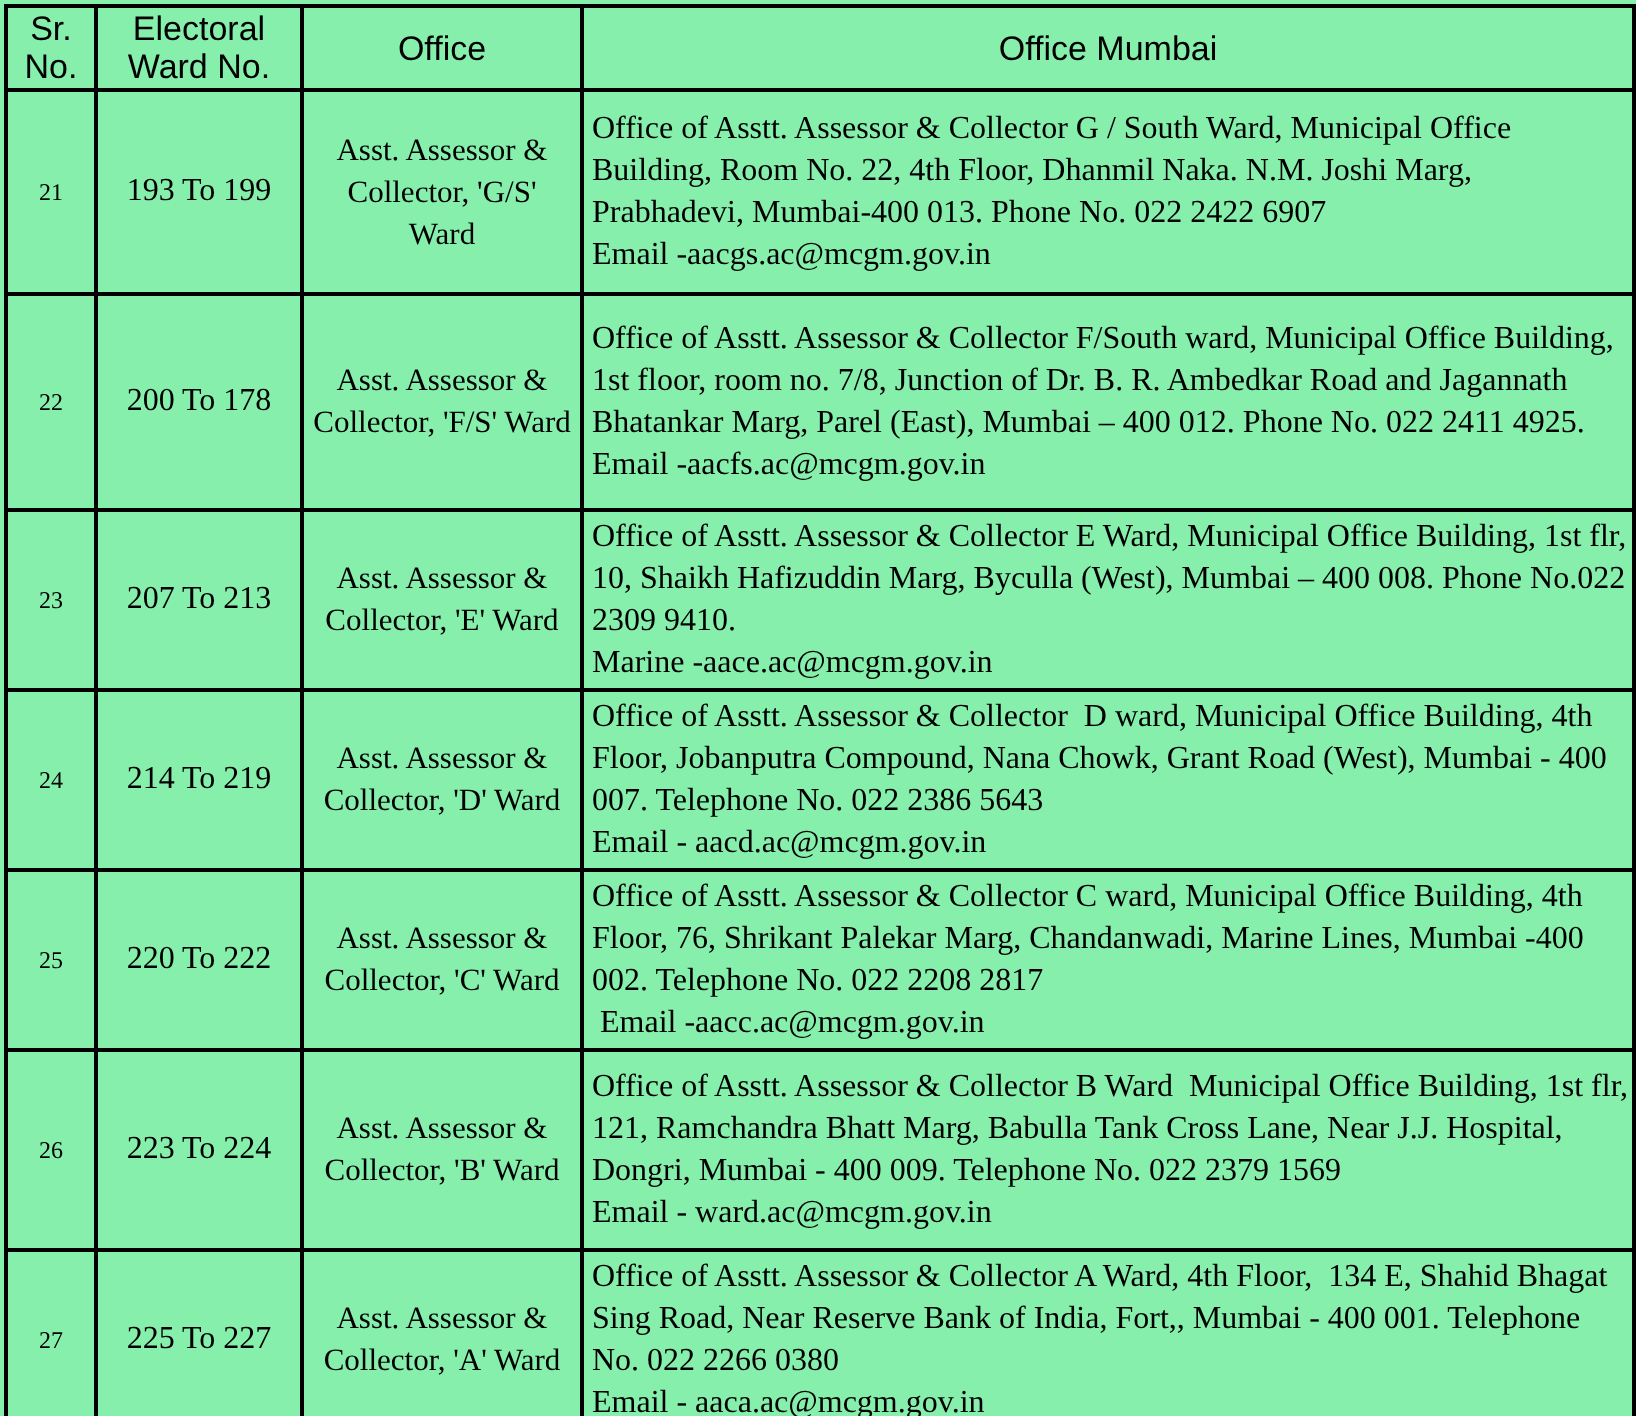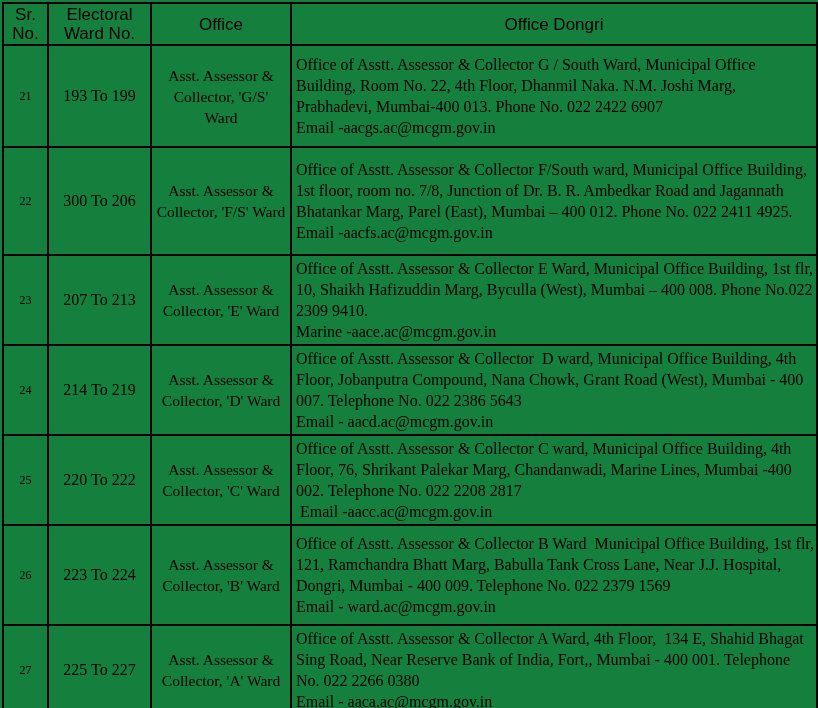--- a/index.html
+++ b/index.html
@@ -1,18 +1,18 @@
 <!DOCTYPE html>
 <html><head>
 <meta charset="utf-8">
 <style>
   html, body { margin: 0; padding: 0; background: #ffffff; }
   .page {
     width: 818px; height: 708px;
-    background: #15803d;
+    background: #86efac;
     overflow: hidden;
     box-sizing: border-box;
     padding: 2px 2px 0 2px;
     font-family: "Liberation Serif", serif;
     color: #000000;
   }
   table.offices {
     border-collapse: collapse;
     table-layout: fixed;
     width: 814px;
@@ -67,38 +67,38 @@
       <col style="width:45px">
       <col style="width:103px">
       <col style="width:140px">
       <col style="width:526px">
     </colgroup>
     <tbody>
       <tr style="height:40px">
         <th>Sr. No.</th>
         <th>Electoral Ward No.</th>
         <th>Office</th>
-        <th>Office Dongri</th>
+        <th>Office Mumbai</th>
       </tr>
 
       <tr style="height:102px">
         <td class="sr">21</td>
         <td class="ward">193 To 199</td>
         <td class="office">Asst. Assessor &amp;
 Collector, 'G/S'
 Ward</td>
         <td class="addr">
           <span class="addr-text">Office of Asstt. Assessor &amp; Collector G / South Ward, Municipal Office Building, Room No. 22, 4th Floor, Dhanmil Naka. N.M. Joshi Marg, Prabhadevi, Mumbai-400 013. Phone No. 022 2422 6907</span>
           <span class="email-text">Email -aacgs.ac@mcgm.gov.in</span>
         </td>
       </tr>
 
       <tr style="height:108px">
         <td class="sr">22</td>
-        <td class="ward">300 To 206</td>
+        <td class="ward">200 To 178</td>
         <td class="office">Asst. Assessor &amp;
 Collector, 'F/S' Ward</td>
         <td class="addr">
           <span class="addr-text">Office of Asstt. Assessor &amp; Collector F/South ward, Municipal Office Building, 1st floor, room no. 7/8, Junction of Dr. B. R. Ambedkar Road and Jagannath Bhatankar Marg, Parel (East), Mumbai – 400 012. Phone No. 022 2411 4925.</span>
           <span class="email-text">Email -aacfs.ac@mcgm.gov.in</span>
         </td>
       </tr>
 
       <tr style="height:90px">
         <td class="sr">23</td>

